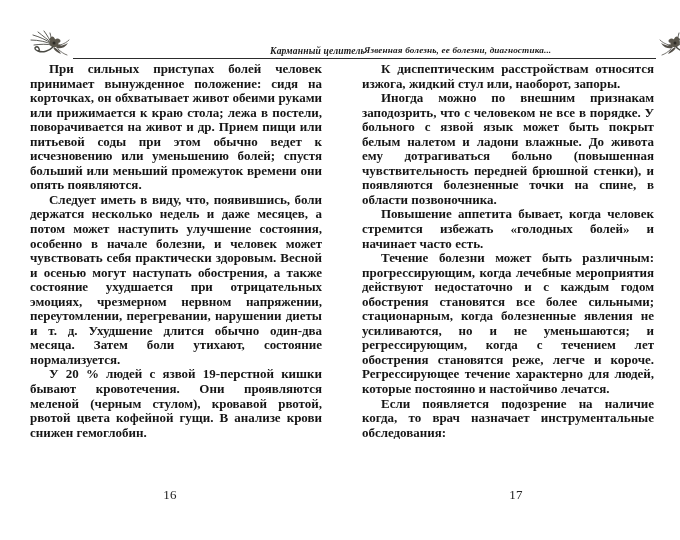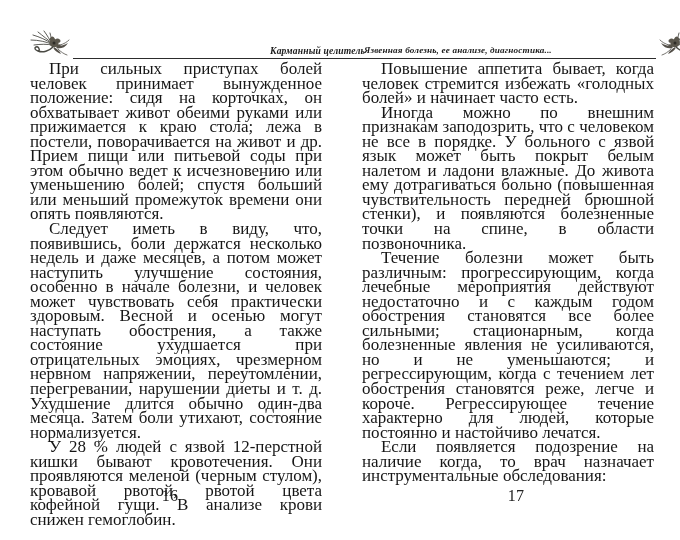--- a/index.html
+++ b/index.html
@@ -88,37 +88,38 @@
     width: 292px;
     height: 410px;
   }
   .page-left .text-col { left: 30px; }
   .page-right .text-col { left: 22px; }
 
   .para {
     margin: 0;
     text-indent: 19px;
     text-align: justify;
-    font-size: 17px;
+    font-size: 13px;
     line-height: 14.55px;
     letter-spacing: -0.02px;
     word-spacing: 0.1px;
     hyphens: manual;
     color: #161616;
+    font-weight: bold;
   }
   .para.dash { text-indent: 19px; }
 
   
   .folio {
     position: absolute;
     top: 487px;
     left: 0;
     width: 340px;
     text-align: center;
-    font-size: 16px;
+    font-size: 13px;
     color: #222;
     letter-spacing: 0.3px;
   }
   .page-left .folio { padding-right: 8px; }
   .page-right .folio { padding-left: 6px; }
 </style>
 </head>
 <body>
 
 <div class="book-spread">
@@ -159,32 +160,32 @@
         </span>
         <span class="head-title-wrap">
           <span class="head-title">Карманный целитель</span>
         </span>
       </div>
     </div>
 
     <div class="text-col">
       <p class="para">При сильных приступах болей человек принимает вынужденное положение: сидя на корточках, он обхватывает живот обеими руками или прижимается к краю стола; лежа в постели, поворачивается на живот и др. Прием пищи или питьевой соды при этом обычно ведет к исчезновению или уменьшению болей; спустя больший или меньший промежуток времени они опять появляются.</p>
       <p class="para">Следует иметь в виду, что, появившись, боли держатся несколько недель и даже месяцев, а потом может наступить улучшение состояния, особенно в начале болезни, и человек может чувствовать себя практически здоровым. Весной и осенью могут наступать обострения, а также состояние ухудшается при отрицательных эмоциях, чрезмерном нервном напряжении, переутомлении, перегревании, нарушении диеты и т. д. Ухудшение длится обычно один-два месяца. Затем боли утихают, состояние нормализуется.</p>
-      <p class="para">У 28 % людей с язвой 12-перстной кишки бывают кровотечения. Они проявляются меленой (черным стулом), кровавой рвотой, рвотой цвета кофейной гущи. В анализе крови снижен гемоглобин.</p>
+      <p class="para">У 20 % людей с язвой 19-перстной кишки бывают кровотечения. Они проявляются меленой (черным стулом), кровавой рвотой, рвотой цвета кофейной гущи. В анализе крови снижен гемоглобин.</p>
     </div>
 
     <div class="folio">16</div>
   </div>
 
   <div class="page page-right">
 
     <div class="running-head">
       <div class="head-row">
         <span class="head-title-wrap">
-          <span class="head-title">Язвенная болезнь, ее анализе, диагностика...</span>
+          <span class="head-title">Язвенная болезнь, ее болезни, диагностика...</span>
         </span>
         <span class="ornament flip">
           <svg viewBox="0 0 44 30" xmlns="http://www.w3.org/2000/svg">
             <g fill="none" stroke="#4a4a44" stroke-width="0.9" stroke-linecap="round">
               <path d="M6 6 C13 8, 19 11, 24 14"></path>
               <path d="M4 11 C12 11, 19 13, 25 15"></path>
               <path d="M7 16 C14 15, 20 15, 25 16"></path>
               <path d="M11 3 C16 7, 21 11, 25 14"></path>
               <path d="M17 2 C20 6, 23 11, 25 15"></path>
               <path d="M23 4 C24 8, 25 12, 26 15"></path>
@@ -206,22 +207,23 @@
             <g fill="none" stroke="#53504a" stroke-width="0.8" stroke-linecap="round">
               <path d="M31 20 C34 23, 37 25, 40 26"></path>
               <path d="M33 16 C37 15, 40 13, 42 11"></path>
             </g>
           </svg>
         </span>
       </div>
     </div>
 
     <div class="text-col">
+      <p class="para">К диспептическим расстройствам относятся изжога, жидкий стул или, наоборот, запоры.</p>
+      <p class="para">Иногда можно по внешним признакам заподозрить, что с человеком не все в порядке. У больного с язвой язык может быть покрыт белым налетом и ладони влажные. До живота ему дотрагиваться больно (повышенная чувствительность передней брюшной стенки), и появляются болезненные точки на спине, в области позвоночника.</p>
       <p class="para">Повышение аппетита бывает, когда человек стремится избежать «голодных болей» и начинает часто есть.</p>
-      <p class="para">Иногда можно по внешним признакам заподозрить, что с человеком не все в порядке. У больного с язвой язык может быть покрыт белым налетом и ладони влажные. До живота ему дотрагиваться больно (повышенная чувствительность передней брюшной стенки), и появляются болезненные точки на спине, в области позвоночника.</p>
       <p class="para">Течение болезни может быть различным: прогрессирующим, когда лечебные мероприятия действуют недостаточно и с каждым годом обострения становятся все более сильными; стационарным, когда болезненные явления не усиливаются, но и не уменьшаются; и регрессирующим, когда с течением лет обострения становятся реже, легче и короче. Регрессирующее течение характерно для людей, которые постоянно и настойчиво лечатся.</p>
       <p class="para">Если появляется подозрение на наличие когда, то врач назначает инструментальные обследования:</p>
     </div>
 
     <div class="folio">17</div>
   </div>
 
 </div>
 
 </body></html>

